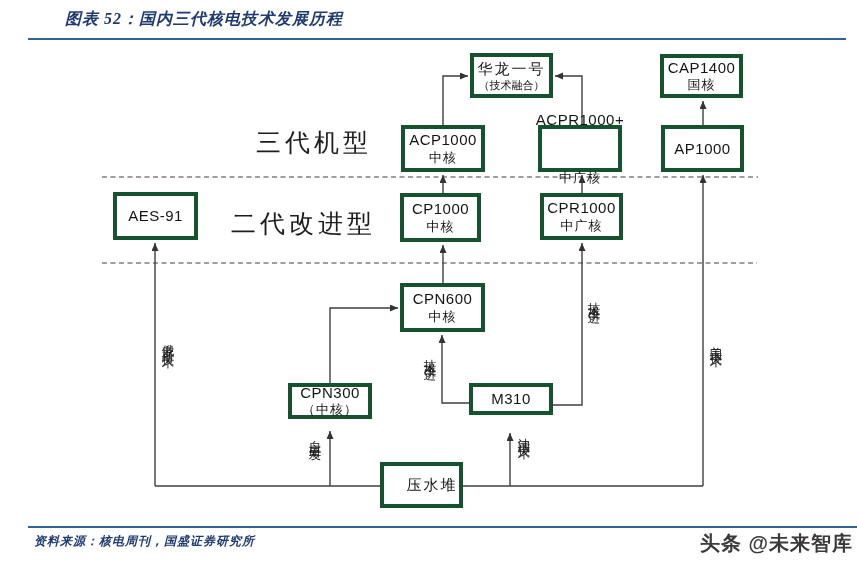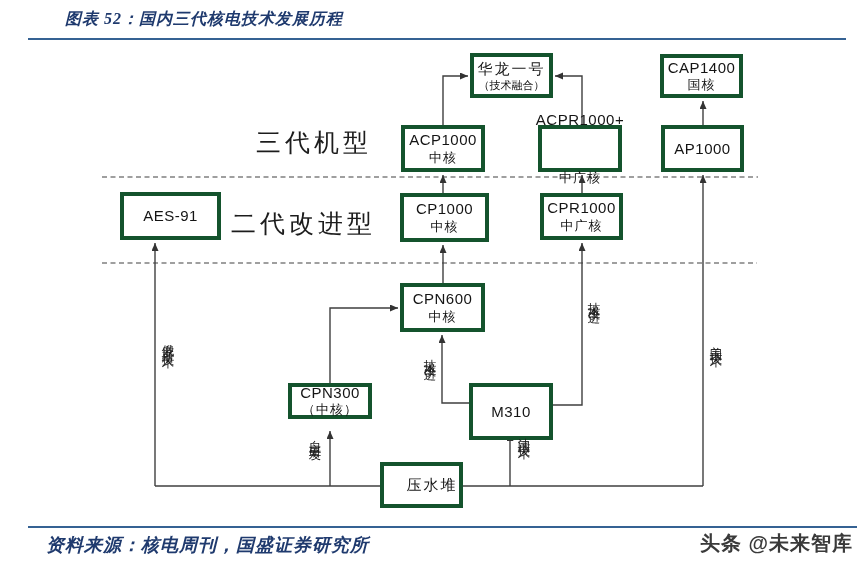--- a/index.html
+++ b/index.html
@@ -37,21 +37,21 @@
   
   .vlabel{
     position:absolute;writing-mode:vertical-rl;text-orientation:upright;
     font-family:"Liberation Serif",serif;font-size:12.5px;color:#1c1c1c;
     letter-spacing:3px;white-space:nowrap;
   }
   
   .source-note{
     position:absolute;left:34px;top:533px;
     font-family:Liberation Serif, serif;font-style:italic;font-weight:bold;
-    font-size:18px;color:#1f3a6e;letter-spacing:1px;white-space:nowrap;margin-left:12px;
+    font-size:12px;color:#1f3a6e;letter-spacing:1px;white-space:nowrap;
   }
   .watermark{
     position:absolute;right:4px;top:530px;
     font-size:20px;font-weight:bold;color:#3a3a3a;letter-spacing:1px;
     text-shadow:1px 1px 0 #ffffff,-1px -1px 0 #ffffff;white-space:nowrap;
   }
 </style>
 </head>
 <body>
 
@@ -112,45 +112,45 @@
 
     <div class="node" style="left:538px;top:125px;width:84px;height:47px;gap:40px;">
       <span class="l1">ACPR1000+</span>
       <span class="l2">中广核</span>
     </div>
 
     <div class="node" style="left:661px;top:125px;width:83px;height:47px;">
       <span class="l1">AP1000</span>
     </div>
 
-    <div class="node" style="left:113px;top:192px;width:101px;height:48px;margin-left:7px;">
+    <div class="node" style="left:113px;top:192px;width:85px;height:48px;">
       <span class="l1">AES-91</span>
     </div>
 
-    <div class="node" style="left:400px;top:193px;width:89px;height:49px;">
+    <div class="node" style="left:400px;top:193px;width:81px;height:49px;">
       <span class="l1">CP1000</span>
       <span class="l2">中核</span>
     </div>
 
     <div class="node" style="left:540px;top:193px;width:83px;height:47px;">
       <span class="l1">CPR1000</span>
       <span class="l2">中广核</span>
     </div>
 
     <div class="node" style="left:400px;top:283px;width:85px;height:49px;">
       <span class="l1">CPN600</span>
       <span class="l2">中核</span>
     </div>
 
     <div class="node" style="left:288px;top:383px;width:84px;height:36px;">
       <span class="l1">CPN300</span>
       <span class="l2">（中核）</span>
     </div>
 
-    <div class="node" style="left:469px;top:383px;width:84px;height:57px;">
+    <div class="node" style="left:469px;top:383px;width:84px;height:32px;">
       <span class="l1">M310</span>
     </div>
 
     <div class="node" style="left:380px;top:462px;width:83px;height:46px;padding-left:21px;">
       <span class="l1 cjk">压水堆</span>
     </div>
 
     <div class="vlabel" style="left:159px;top:334px;">俄罗斯技术</div>
     <div class="vlabel" style="left:306px;top:430px;">自主研发</div>
     <div class="vlabel" style="left:515px;top:428px;">法国技术</div>

